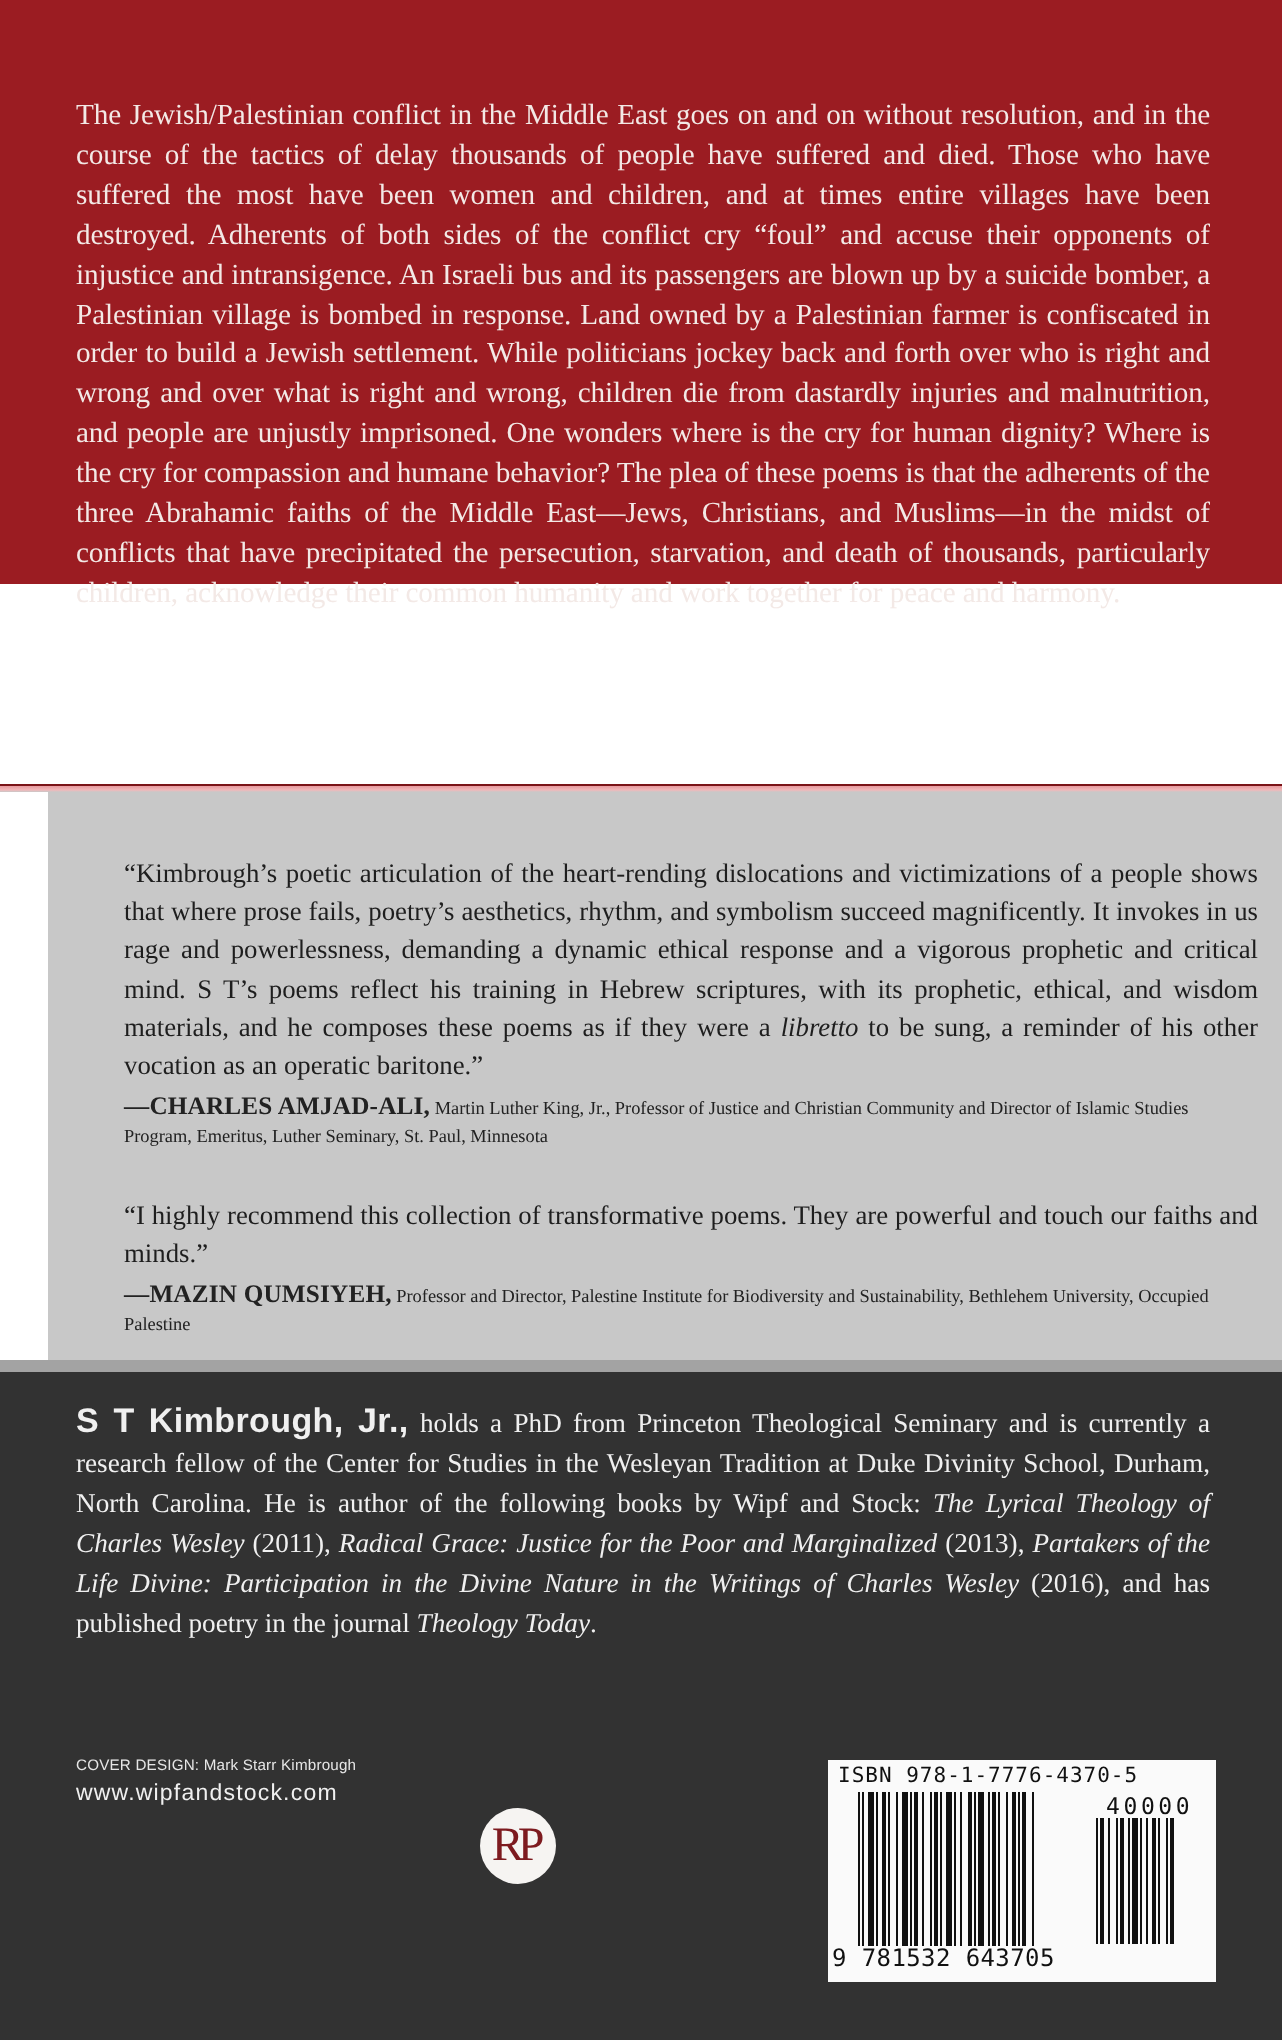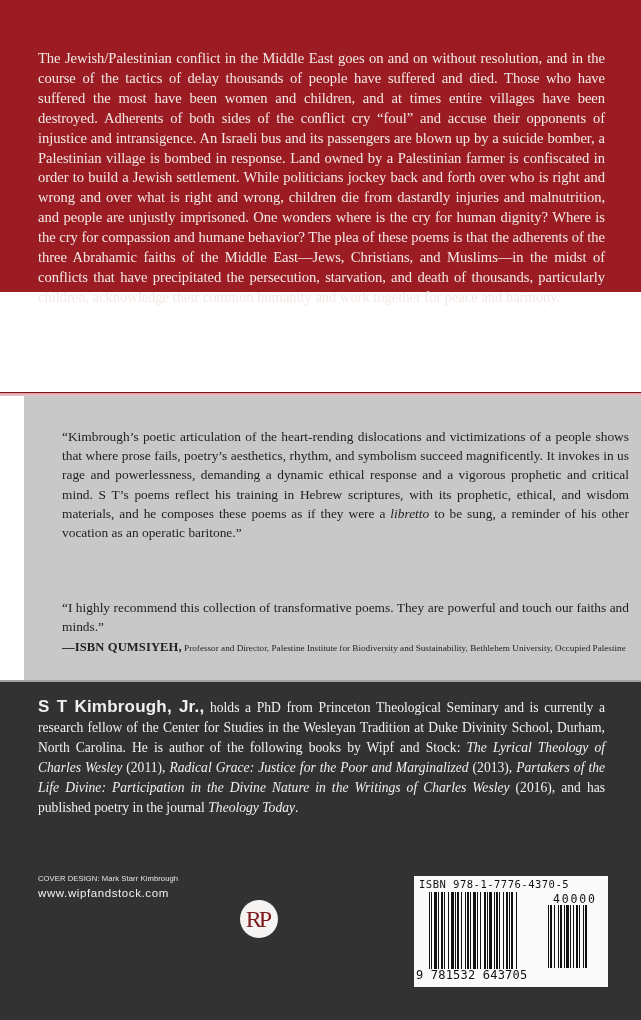--- a/index.html
+++ b/index.html
@@ -9,21 +9,21 @@
   }
   .section { position: absolute; left: 0; width: 641px; box-sizing: border-box; }
   #red {
     top: 0; height: 292px; background: #9b1c22; color: #f3e9e6;
   }
   #red-line {
     top: 392px; height: 4px;
     background: linear-gradient(#7a1418 0, #7a1418 1px, #e79a9e 1px, #f2b8ba 3px, #c8c8c8 4px);
   }
   #gray { top: 396px; height: 284px; background: #c8c8c8; color: #1e1e1e; margin-left: 24px; }
-  #dark { top: 680px; height: 340px; background: #323232; color: #eeeeee; border-top: 2px solid #a3a3a3; }
+  #dark { top: 680px; height: 340px; background: #323232; color: #eeeeee; border-top: 6px solid #a3a3a3; }
   .blurb {
     position: absolute; left: 38px; top: 49px; width: 567px;
     font-size: 14.6px; line-height: 19.9px; text-align: justify; margin: 0;
     letter-spacing: -0.05px;
   }
   .quote {
     position: absolute; left: 38px; width: 567px; margin: 0;
     font-size: 13.4px; line-height: 19.2px; text-align: justify;
   }
   #quote1 { top: 31px; }
@@ -85,25 +85,29 @@
 <body>
 
 <div class="section" id="red">
   <p class="blurb">The Jewish/Palestinian conflict in the Middle East goes on and on without resolution, and in the course of the tactics of delay thousands of people have suffered and died. Those who have suffered the most have been women and children, and at times entire villages have been destroyed. Adherents of both sides of the conflict cry “foul” and accuse their opponents of injustice and intransigence. An Israeli bus and its passengers are blown up by a suicide bomber, a Palestinian village is bombed in response. Land owned by a Palestinian farmer is confiscated in order to build a Jewish settlement. While politicians jockey back and forth over who is right and wrong and over what is right and wrong, children die from dastardly injuries and malnutrition, and people are unjustly imprisoned. One wonders where is the cry for human dignity? Where is the cry for compassion and humane behavior? The plea of these poems is that the adherents of the three Abrahamic faiths of the Middle East—Jews, Christians, and Muslims—in the midst of conflicts that have precipitated the persecution, starvation, and death of thousands, particularly children, acknowledge their common humanity and work together for peace and harmony.</p>
 </div>
 <div class="section" id="red-line"></div>
 
 <div class="section" id="gray">
   <div class="quote" id="quote1">
     <div><span>“Kimbrough’s poetic articulation of the heart-rending dislocations and victimizations of a people shows that where prose fails, poetry’s aesthetics, rhythm, and symbolism succeed magnificently. It invokes in us rage and powerlessness, demanding a dynamic ethical response and a vigorous prophetic and critical mind. S T’s poems reflect his training in Hebrew scriptures, with its prophetic, ethical, and wisdom materials, and he composes these poems as if they were a </span><i>libretto</i><span> to be sung, a reminder of his other vocation as an operatic baritone.”</span></div>
+    <div class="attrib">
+      <span class="name">—CHARLES AMJAD-ALI,</span>
+      <span>Martin Luther King, Jr., Professor of Justice and Christian Community and Director of Islamic Studies Program, Emeritus, Luther Seminary, St. Paul, Minnesota</span>
+    </div>
   </div>
   <div class="quote" id="quote2">
     <div>“I highly recommend this collection of transformative poems. They are powerful and touch our faiths and minds.”</div>
     <div class="attrib">
-      <span class="name">—ISBN QUMSIYEH,</span>
+      <span class="name">—MAZIN QUMSIYEH,</span>
       <span>Professor and Director, Palestine Institute for Biodiversity and Sustainability, Bethlehem University, Occupied Palestine</span>
     </div>
   </div>
 </div>
 
 <div class="section" id="dark">
   <p class="bio"><span class="author">S T Kimbrough, Jr.,</span><span> holds a PhD from Princeton Theological Seminary and is currently a research fellow of the Center for Studies in the Wesleyan Tradition at Duke Divinity School, Durham, North Carolina. He is author of the following books by Wipf and Stock: </span><i>The Lyrical Theology of Charles Wesley</i><span> (2011), </span><i>Radical Grace: Justice for the Poor and Marginalized</i><span> (2013), </span><i>Partakers of the Life Divine: Participation in the Divine Nature in the Writings of Charles Wesley</i><span> (2016), and has published poetry in the journal </span><i>Theology Today</i><span>.</span></p>
 
   <div class="credit">COVER DESIGN: Mark Starr Kimbrough</div>
   <div class="website">www.wipfandstock.com</div>

